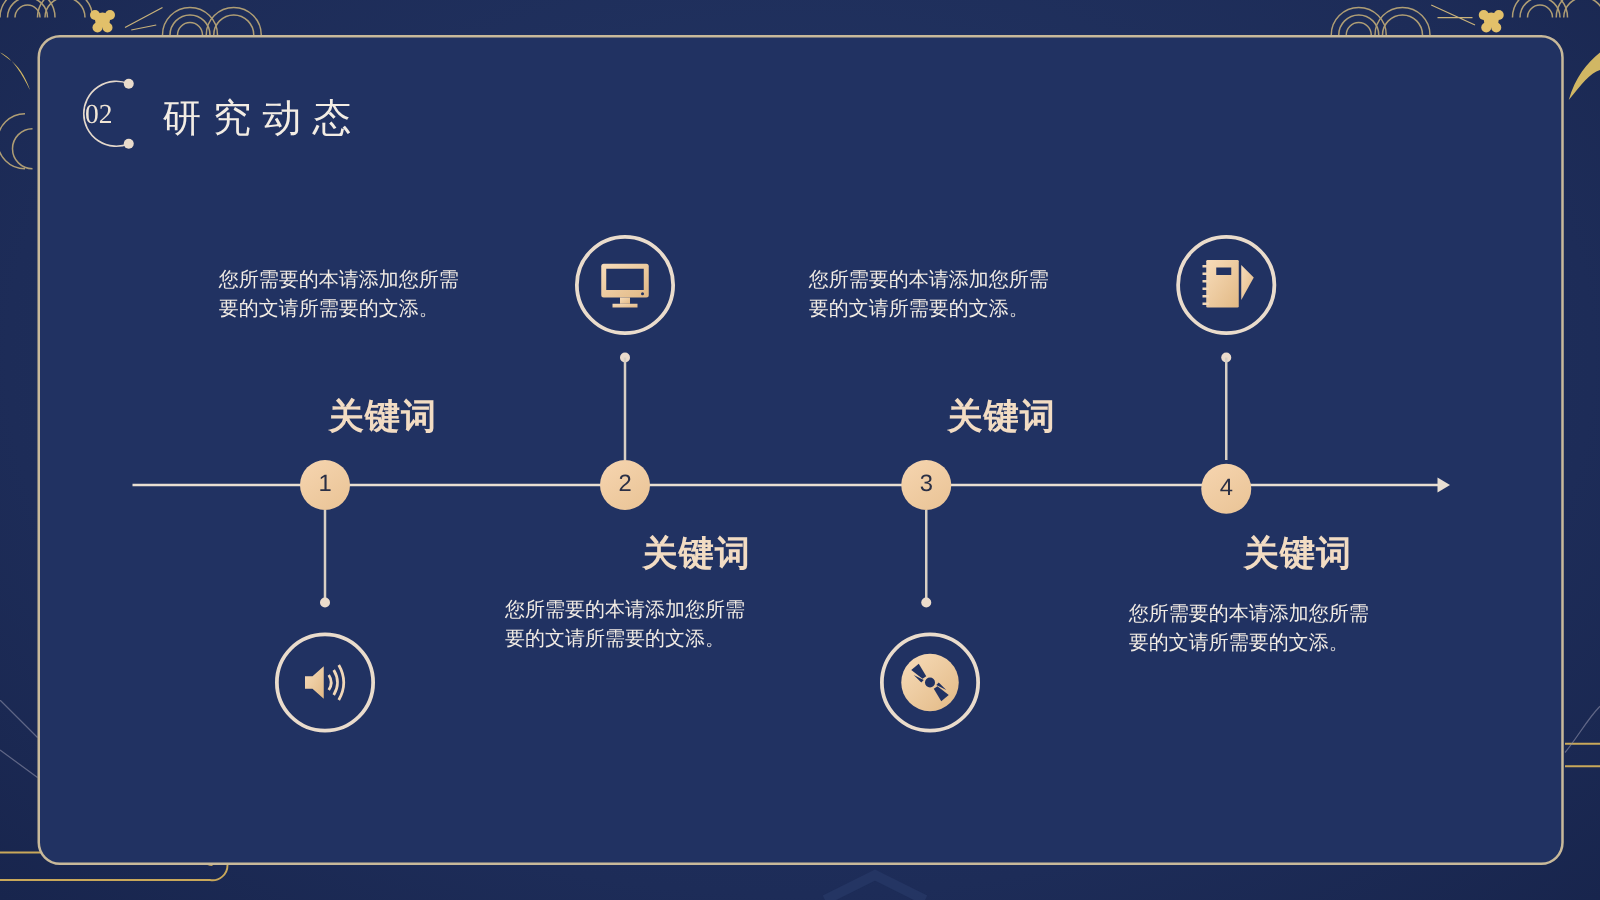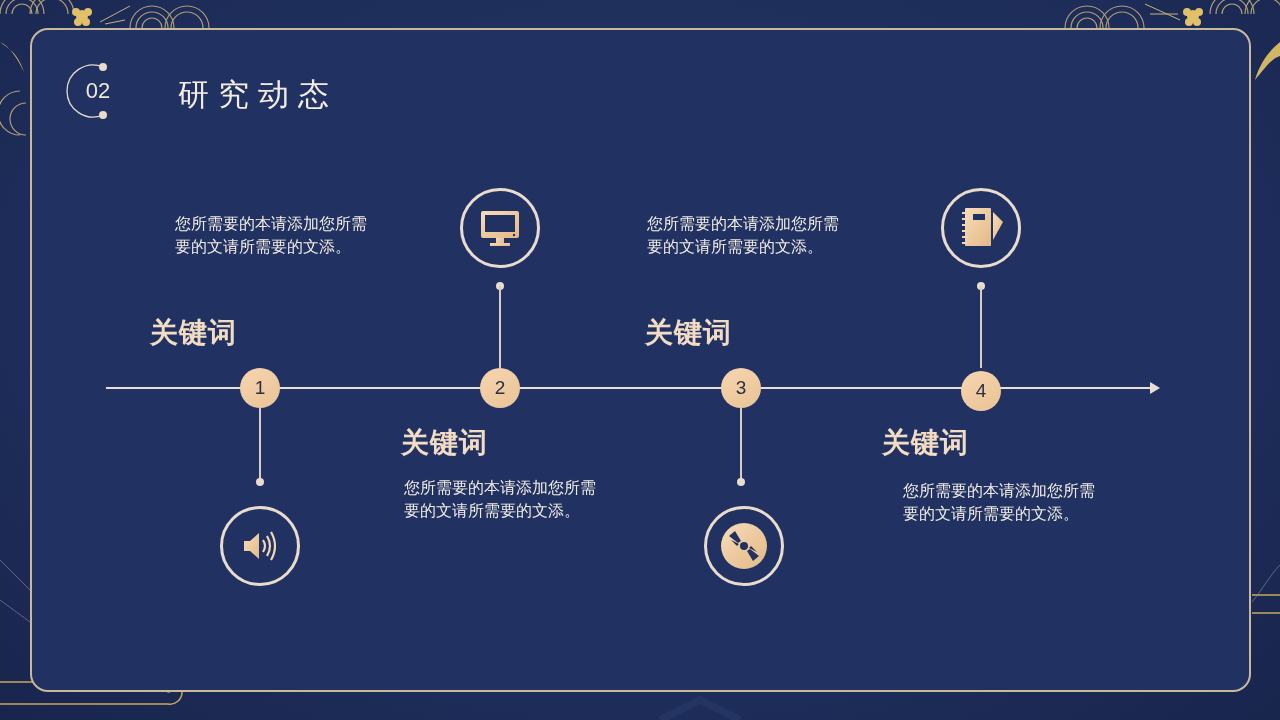--- a/index.html
+++ b/index.html
@@ -9,42 +9,42 @@
     background: radial-gradient(ellipse at 50% 40%, #243766 0%, #1d2c58 70%, #18254d 100%); overflow:hidden; }
 
   
   .deco { position:absolute; }
 
   .panel { position:absolute; left:30px; top:28px; width:1221px; height:664px;
     background:#213262; border:2px solid #c8b99a; border-radius:18px; }
 
   
   .header-ring { position:absolute; left:58px; top:62px; width:58px; height:58px; }
-  .header-num { position:absolute; left:76px; top:78px; width:44px; text-align:center;
-    color:#f1e6d6; font-size:22px; font-family:Liberation Sans, sans-serif; letter-spacing:0px; }
+  .header-num { position:absolute; left:57px; top:78px; width:44px; text-align:center;
+    color:#f1e6d6; font-size:22px; font-family:Liberation Serif, serif; letter-spacing:0px; }
   .header-title { position:absolute; left:130px; top:74px; color:#f3ede4; font-size:31px;
-    letter-spacing:9px; font-family:"DejaVu Sans", sans-serif;margin-left:48px; }
+    letter-spacing:9px; font-family:"DejaVu Sans", sans-serif; }
   .header-sub { position:absolute; left:294px; top:93px; color:#d9cfc2; font-size:14px; letter-spacing:0.5px; }
 
   
   .axis { position:absolute; left:106px; top:387px; width:1048px; height:1.5px; background:#e9dfd2; }
   .axis-arrow { position:absolute; left:1150px; top:382px; width:0; height:0;
     border-top:6px solid transparent; border-bottom:6px solid transparent; border-left:10px solid #e9dfd2; }
 
   .node { position:absolute; width:40px; height:40px; border-radius:50%;
     background:linear-gradient(145deg,#f6d5b0,#e9c395); color:#2a2f45; font-size:19px;
     display:flex; align-items:center; justify-content:center; font-family:"Liberation Sans", sans-serif; }
 
   .stem { position:absolute; width:1.5px; background:#d8cfc4; }
   .stem-dot { position:absolute; width:8px; height:8px; border-radius:50%; background:#ecdccc; }
 
   .icon-ring { position:absolute; width:80px; height:80px; border-radius:50%;
     border:3px solid #eadccc; display:flex; align-items:center; justify-content:center; }
 
-  .keyword { position:absolute; color:#f2dcc3; font-size:28px; font-weight:bold; text-align:left; width:200px; letter-spacing:1px; }
+  .keyword { position:absolute; color:#f2dcc3; font-size:28px; font-weight:bold; text-align:right; width:200px; letter-spacing:1px; }
   .desc { position:absolute; color:#f1ebe4; font-size:16px; line-height:22.5px; width:200px; }
 </style>
 </head>
 <body>
 
 <div class="stage">
 
   <svg class="deco" style="left:0;top:0" width="300" height="140" viewBox="0 0 300 140">
     <g fill="none" stroke="#c9b27a" stroke-width="1.2" opacity="0.85">
       <path d="M0 14 a22 22 0 0 1 44 0"></path>

